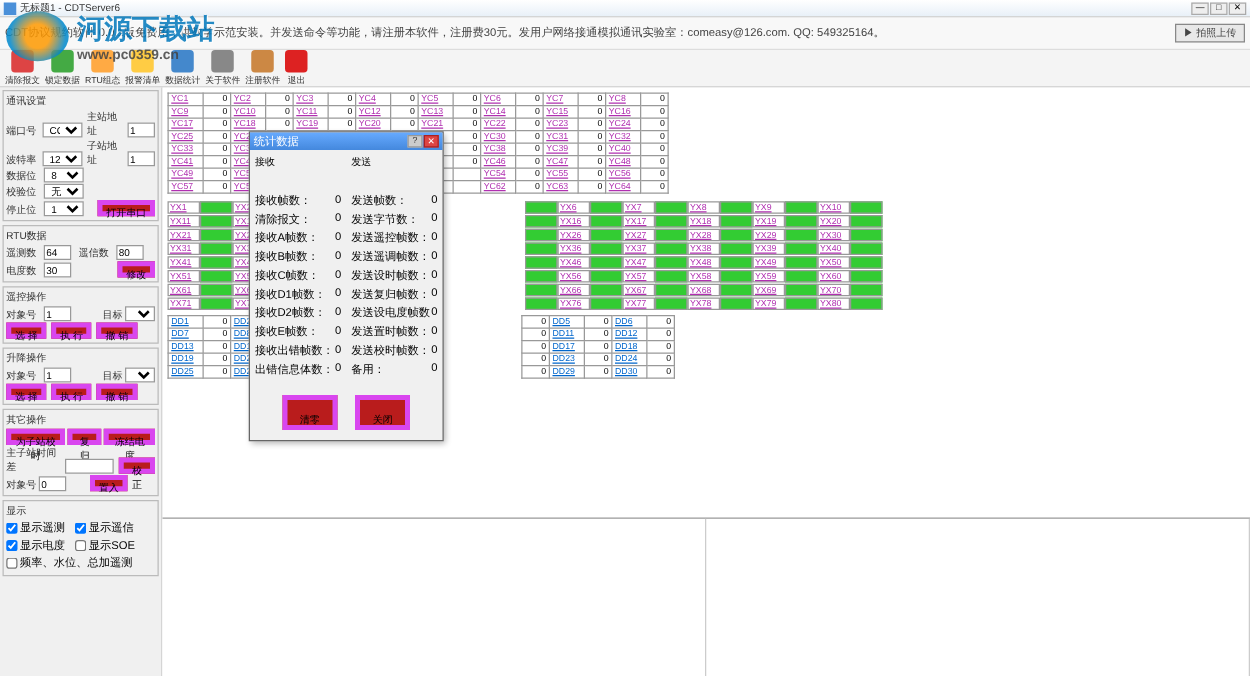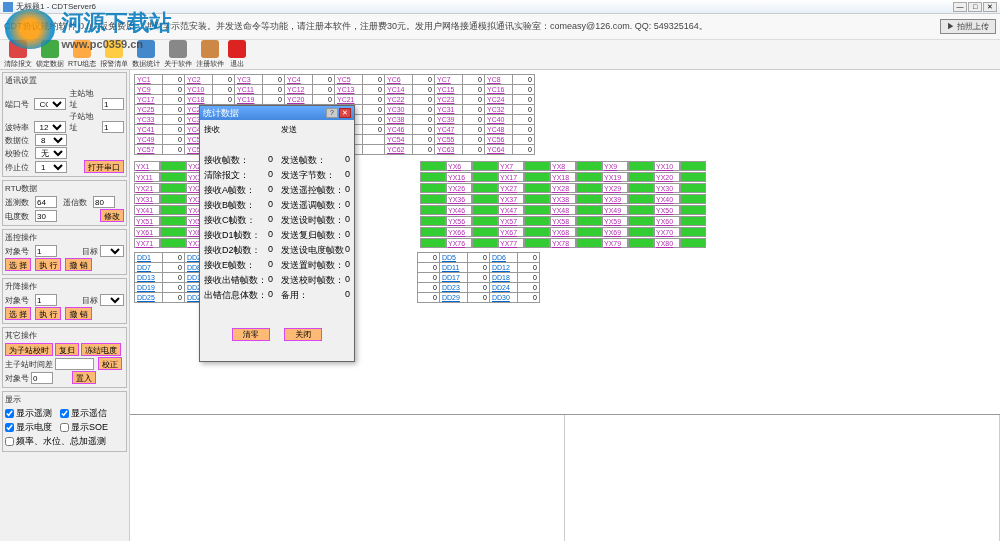--- a/index.html
+++ b/index.html
@@ -17,21 +17,21 @@
 .main{display:flex;height:calc(100% - 57px)}
 .sidebar{width:130px;background:#f0f0f0;border-right:1px solid #ccc;padding:2px}
 .panel{border:1px solid #bbb;margin-bottom:3px;padding:2px}
 .panel-title{font-size:8px;color:#333;margin-bottom:2px}
 .row{display:flex;align-items:flex-end;margin-bottom:1px}
 .lbl{font-size:8px;width:30px;color:#333}
 .lbl2{font-size:8px;color:#333;margin-right:2px}
 .sel,.inp{border:1px solid #999;background:#fff;font-size:8px;height:12px;padding:0 1px}
 .sel{width:32px}
 .inp{width:22px}
-.btn{border:1px solid #d946ef;background:#fdba74;font-size:8px;padding:1px 3px;height:13px;cursor:pointer}
+.btn{border:4px solid #d946ef;background:#b91c1c;font-size:8px;padding:1px 3px;height:13px;cursor:pointer}
 .chk{display:flex;align-items:center;font-size:8px;margin-bottom:1px}
 .chk input{width:9px;height:9px;margin-right:2px}
 .content{flex:1;background:#fff;padding:4px;position:relative}
 .yc-table{border-collapse:collapse;margin-bottom:6px}
 .yc-table td{border:1px solid #999;font-size:7px;padding:0 2px;height:10px}
 .yc-table .lnk{color:#b030b0;text-decoration:underline;width:28px}
 .yc-table .val{width:22px;text-align:right}
 .yx-block{display:flex;gap:6px}
 .yx-col{display:flex;flex-direction:column;gap:1px}
 .yx-row{display:flex}
@@ -48,21 +48,21 @@
 .dialog{position:absolute;left:199px;top:105px;width:156px;background:#f0f0f0;border:1px solid #666;box-shadow:2px 2px 5px rgba(0,0,0,0.3);z-index:10}
 .dlg-title{height:14px;background:linear-gradient(#6af,#48d);color:#fff;display:flex;align-items:center;padding:0 3px;font-size:8px}
 .dlg-title .spacer{flex:1}
 .dlg-title .dbtn{width:12px;height:10px;background:#d44;color:#fff;text-align:center;font-size:7px;margin-left:1px;border:1px solid #a22}
 .dlg-title .dbtn.g{background:#ccc;color:#333;border-color:#999}
 .dlg-body{padding:4px;display:flex;gap:8px}
 .dlg-col{flex:1}
 .dlg-col h4{font-size:8px;font-weight:normal;margin-bottom:19px}
 .dlg-row{display:flex;justify-content:space-between;font-size:8px;margin-bottom:2px}
 .dlg-foot{padding:4px;text-align:center}
-.dlg-foot .btn{margin:16px 6px;padding:0 10px}
+.dlg-foot .btn{margin:4px 6px;padding:10px 10px}
 .watermark{position:absolute;top:8px;left:5px;z-index:100;pointer-events:none;opacity:0.85}
 .watermark .logo{width:50px;height:40px;background:radial-gradient(circle,#ff9900 30%,#0088cc 70%);border-radius:50%;display:inline-block;vertical-align:middle}
 .watermark .txt{display:inline-block;vertical-align:middle;margin-left:4px}
 .watermark .cn{font-size:22px;font-weight:bold;color:#0077bb;text-shadow:1px 1px #fff}
 .watermark .url{font-size:11px;color:#444;font-weight:bold}
 </style>
 </head>
 <body>
 
 <div class="watermark">

